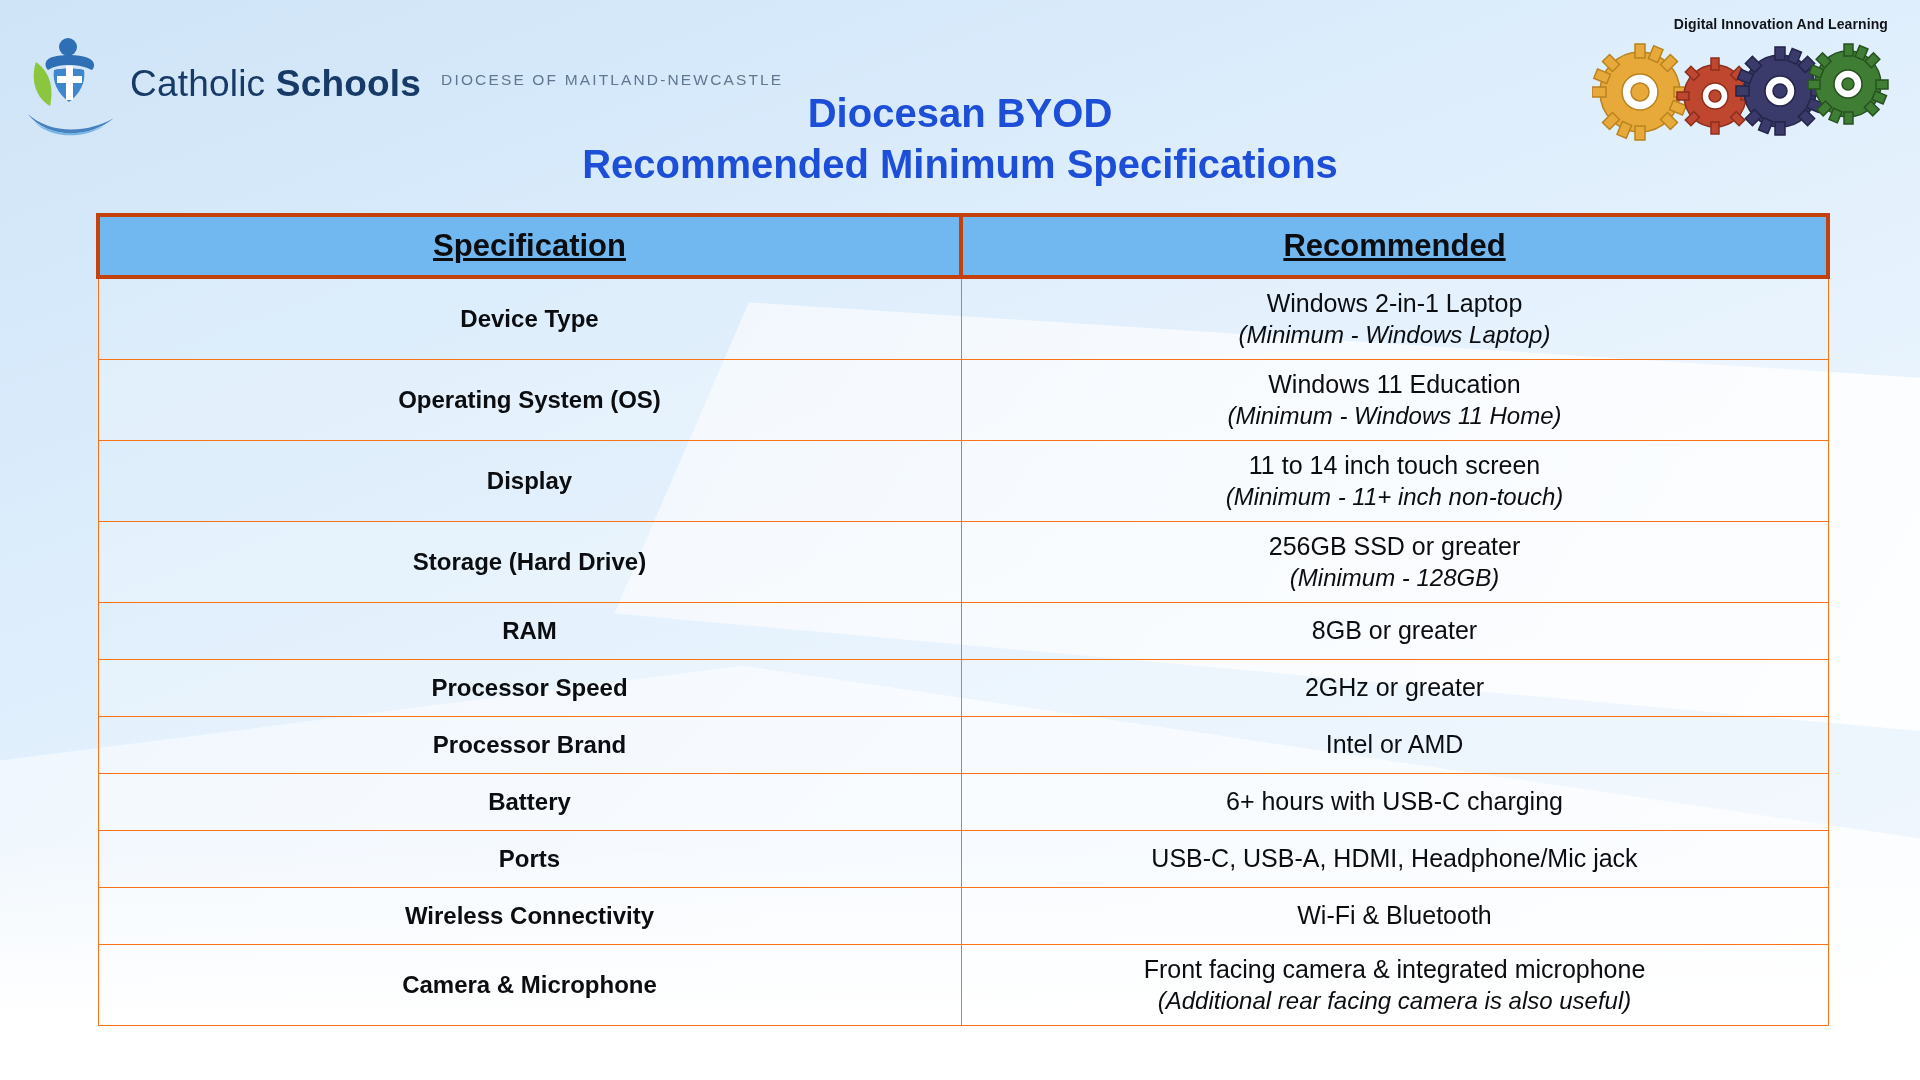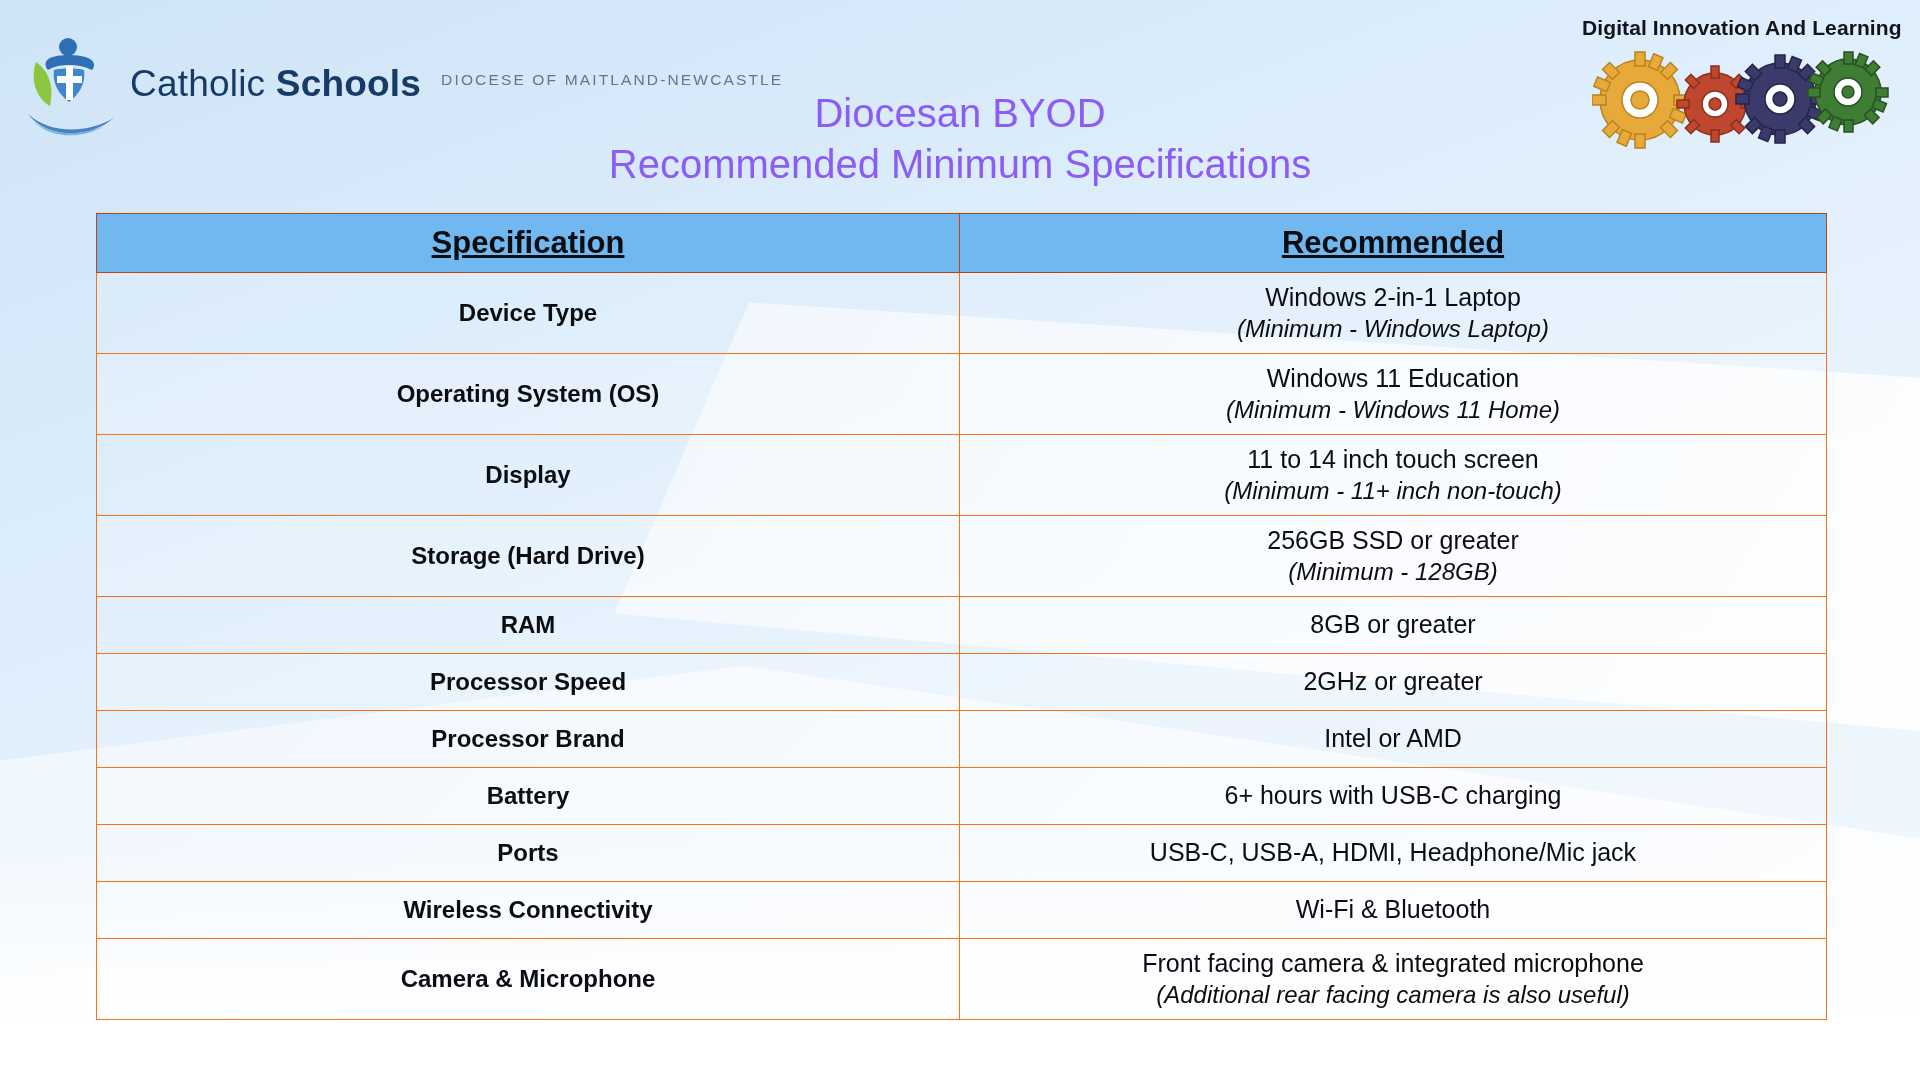--- a/index.html
+++ b/index.html
@@ -89,21 +89,21 @@
   }
 
   .dil-block {
     position: absolute;
     right: 28px;
     top: 16px;
     width: 310px;
     text-align: center;
   }
   .dil-title {
-    font-size: 21px;
+    font-size: 14px;
     font-weight: 700;
     color: #11141a;
     letter-spacing: .1px;
     white-space: nowrap;
     text-align: right;
     padding-right: 4px;
   }
   .gears {
     margin-top: 4px;
     display: flex;
@@ -113,42 +113,42 @@
   }
 
   
   .deck-title {
     position: absolute;
     left: 0;
     right: 0;
     top: 88px;
     text-align: center;
     font-size: 40px;
-    font-weight: 400;
-    color: #8b5cf6;
+    font-weight: 700;
+    color: #1d4ed8;
     line-height: 1.28;
   }
   .deck-title .line2 { display: block; }
 
   
   .spec-table {
     position: absolute;
     left: 96px;
     top: 213px;
     width: 1730px;
     border-collapse: collapse;
     table-layout: fixed;
     background: transparent;
   }
   .spec-table col.c1 { width: 863px; }
   .spec-table col.c2 { width: 867px; }
 
   .spec-table th {
     background: #72b8f0;
-    border: 1px solid #c2410c;
+    border: 4px solid #c2410c;
     height: 56px;
     font-size: 31px;
     font-weight: 700;
     color: #0b0d10;
     text-align: center;
     vertical-align: middle;
   }
   .spec-table th span { text-decoration: underline; }
 
   .spec-table td {

